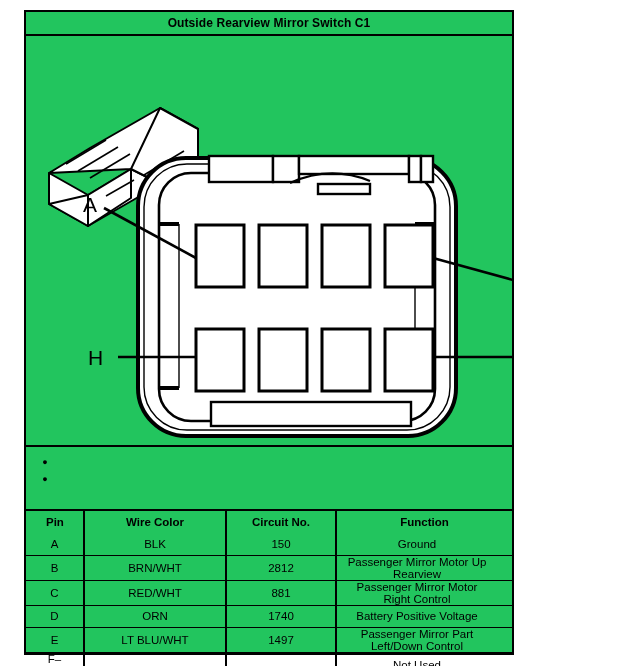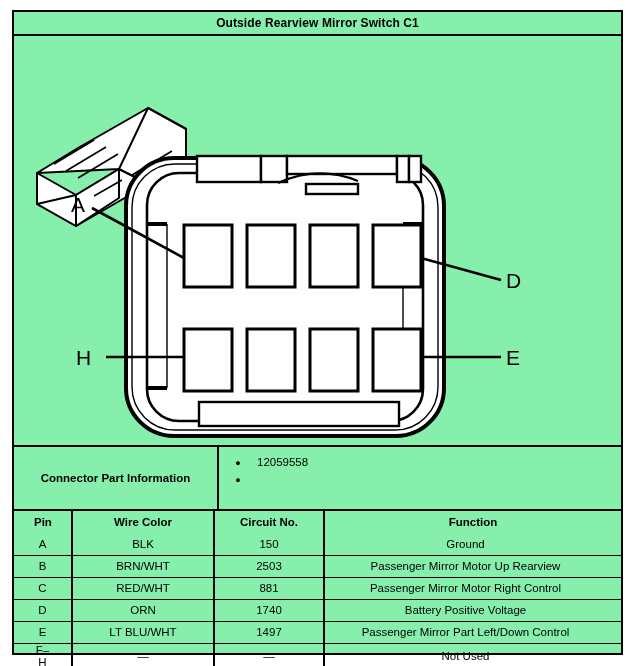--- a/index.html
+++ b/index.html
@@ -10,27 +10,27 @@
   body {
     width: 640px;
     height: 666px;
     font-family: "Liberation Sans", sans-serif;
     color: #000000;
     overflow: hidden;
   }
 
   #page {
     position: absolute;
-    left: 12px;
+    left: 24px;
     top: 10px;
-    width: 611px;
+    width: 490px;
     height: 645px;
     border: 2px solid #000;
     box-sizing: border-box;
-    background: #86efac;
+    background: #22c55e;
   }
 
   
   .title-bar {
     height: 22px;
     border-bottom: 2px solid #000;
     display: flex;
     align-items: center;
     justify-content: center;
     font-size: 12px;
@@ -206,25 +206,23 @@
       <g font-family="Liberation Sans, sans-serif" font-size="21" fill="#000">
         <text x="57" y="176">A</text>
         <text x="492" y="252">D</text>
         <text x="62" y="329">H</text>
         <text x="492" y="329">E</text>
       </g>
     </svg>
   </div>
 
   <div class="partinfo">
-    <div class="partinfo-label">Connector Part Information</div>
     <div class="partinfo-list">
       <div class="bullet-row">
         <span class="bullet-dot">●</span>
-        <span class="bullet-text">12059558</span>
       </div>
       <div class="bullet-row">
         <span class="bullet-dot">●</span>
       </div>
     </div>
   </div>
 
   <table class="pins">
     <colgroup>
       <col class="c-pin">
@@ -243,21 +241,21 @@
     <tbody>
       <tr>
         <td>A</td>
         <td>BLK</td>
         <td>150</td>
         <td class="func">Ground</td>
       </tr>
       <tr>
         <td>B</td>
         <td>BRN/WHT</td>
-        <td>2503</td>
+        <td>2812</td>
         <td class="func">Passenger Mirror Motor Up Rearview</td>
       </tr>
       <tr>
         <td>C</td>
         <td>RED/WHT</td>
         <td>881</td>
         <td class="func">Passenger Mirror Motor Right Control</td>
       </tr>
       <tr>
         <td>D</td>

